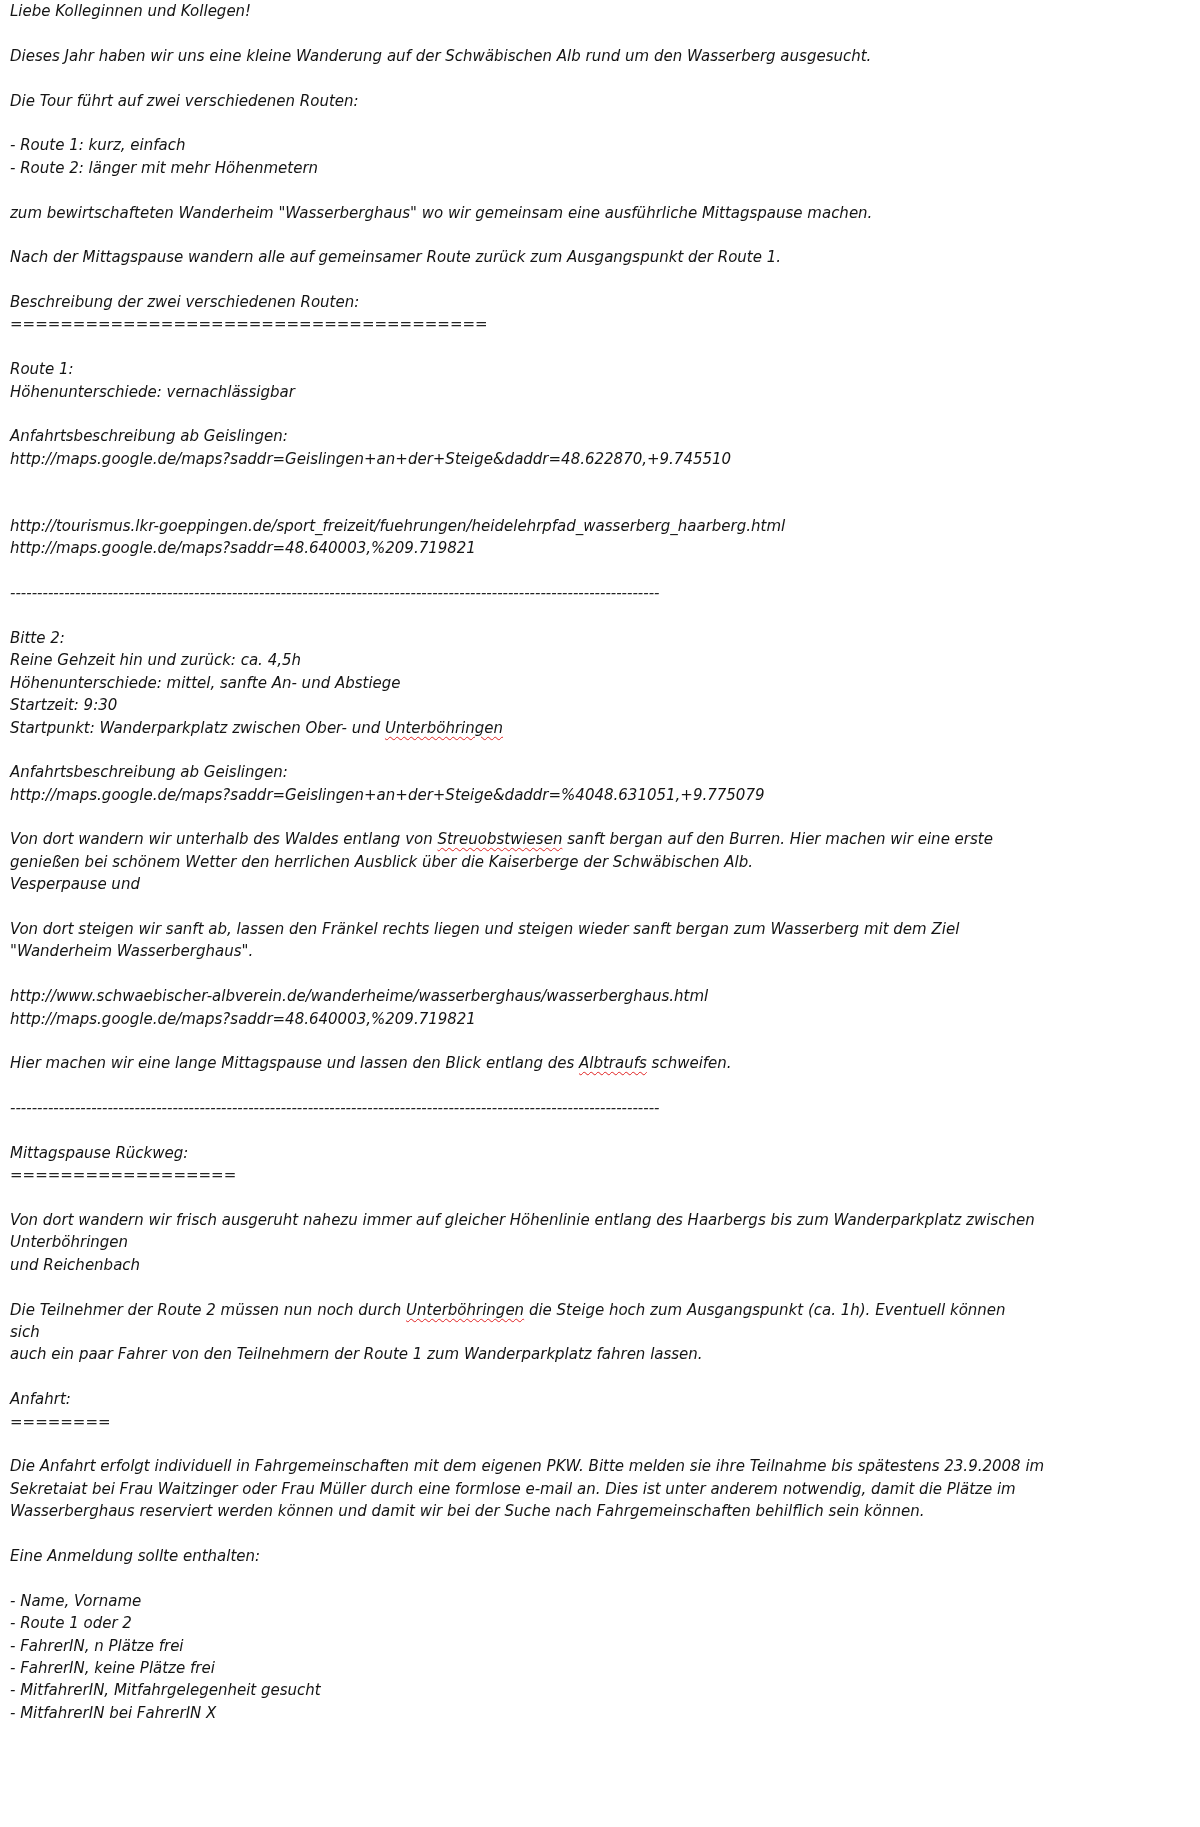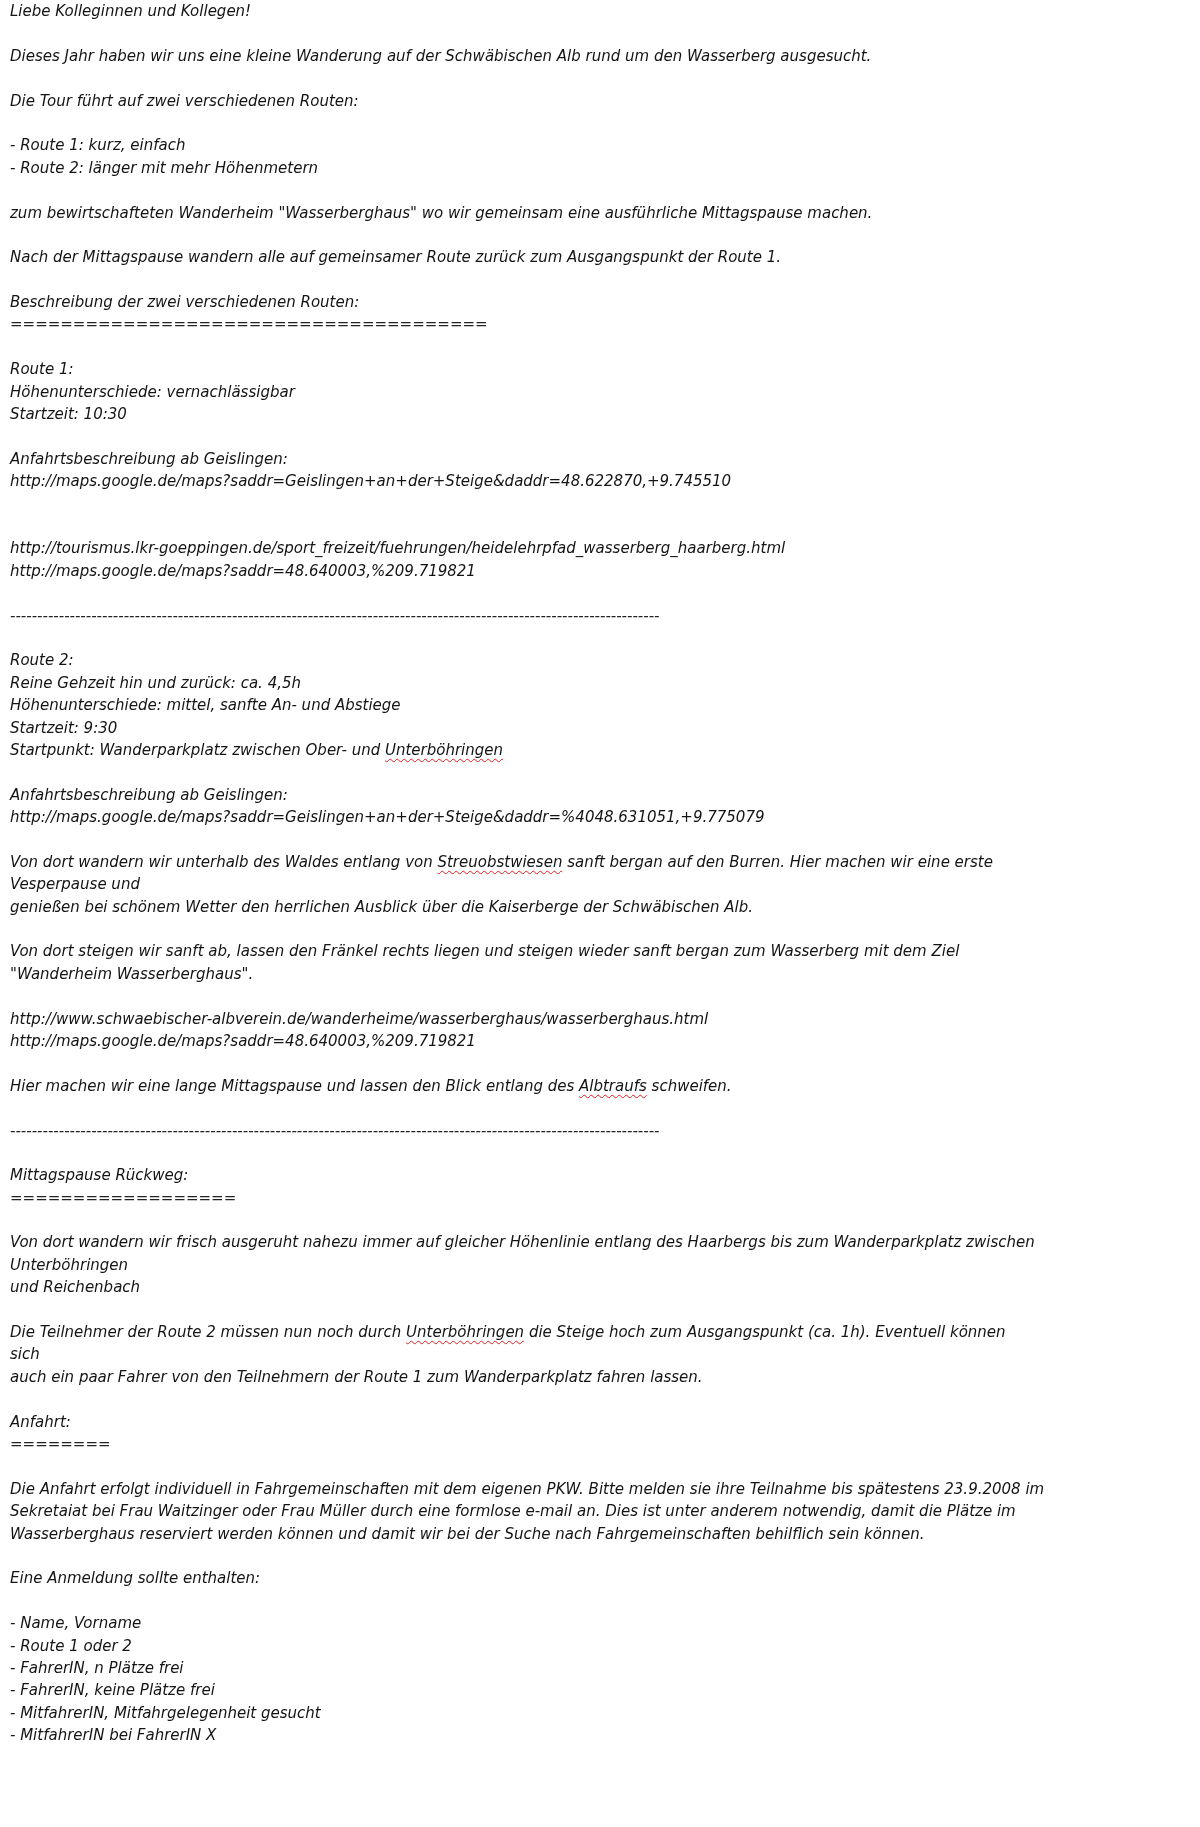--- a/index.html
+++ b/index.html
@@ -50,43 +50,42 @@
     <div class="line">&nbsp;</div>
     <div class="line"><span>zum bewirtschafteten Wanderheim "Wasserberghaus" wo wir gemeinsam eine ausführliche Mittagspause machen.</span></div>
     <div class="line">&nbsp;</div>
     <div class="line"><span>Nach der Mittagspause wandern alle auf gemeinsamer Route zurück zum Ausgangspunkt der Route 1.</span></div>
     <div class="line">&nbsp;</div>
     <div class="line"><span>Beschreibung der zwei verschiedenen Routen:</span></div>
     <div class="line separator"><span>======================================</span></div>
     <div class="line">&nbsp;</div>
     <div class="line"><span>Route 1:</span></div>
     <div class="line"><span>Höhenunterschiede: vernachlässigbar</span></div>
-    <div class="line"><span>Startzeit: 10:30</span></div>
     <div class="line">&nbsp;</div>
     <div class="line"><span>Anfahrtsbeschreibung ab Geislingen:</span></div>
     <div class="line"><span>http://maps.google.de/maps?saddr=Geislingen+an+der+Steige&amp;daddr=48.622870,+9.745510</span></div>
     <div class="line">&nbsp;</div>
     <div class="line">&nbsp;</div>
     <div class="line"><span>http://tourismus.lkr-goeppingen.de/sport_freizeit/fuehrungen/heidelehrpfad_wasserberg_haarberg.html</span></div>
     <div class="line"><span>http://maps.google.de/maps?saddr=48.640003,%209.719821</span></div>
     <div class="line">&nbsp;</div>
     <div class="line separator"><span>------------------------------------------------------------------------------------------------------------------------</span></div>
     <div class="line">&nbsp;</div>
-    <div class="line"><span>Route 2:</span></div>
+    <div class="line"><span>Bitte 2:</span></div>
     <div class="line"><span>Reine Gehzeit hin und zurück: ca. 4,5h</span></div>
     <div class="line"><span>Höhenunterschiede: mittel, sanfte An- und Abstiege</span></div>
     <div class="line"><span>Startzeit: 9:30</span></div>
     <div class="line"><span>Startpunkt: Wanderparkplatz zwischen Ober- und </span><span class="misspelled">Unterböhringen</span></div>
     <div class="line">&nbsp;</div>
     <div class="line"><span>Anfahrtsbeschreibung ab Geislingen:</span></div>
     <div class="line"><span>http://maps.google.de/maps?saddr=Geislingen+an+der+Steige&amp;daddr=%4048.631051,+9.775079</span></div>
     <div class="line">&nbsp;</div>
     <div class="line"><span>Von dort wandern wir unterhalb des Waldes entlang von </span><span class="misspelled">Streuobstwiesen</span><span> sanft bergan auf den Burren. Hier machen wir eine erste</span></div>
+    <div class="line"><span>genießen bei schönem Wetter den herrlichen Ausblick über die Kaiserberge der Schwäbischen Alb.</span></div>
     <div class="line"><span>Vesperpause und</span></div>
-    <div class="line"><span>genießen bei schönem Wetter den herrlichen Ausblick über die Kaiserberge der Schwäbischen Alb.</span></div>
     <div class="line">&nbsp;</div>
     <div class="line"><span>Von dort steigen wir sanft ab, lassen den Fränkel rechts liegen und steigen wieder sanft bergan zum Wasserberg mit dem Ziel</span></div>
     <div class="line"><span>"Wanderheim Wasserberghaus".</span></div>
     <div class="line">&nbsp;</div>
     <div class="line"><span>http://www.schwaebischer-albverein.de/wanderheime/wasserberghaus/wasserberghaus.html</span></div>
     <div class="line"><span>http://maps.google.de/maps?saddr=48.640003,%209.719821</span></div>
     <div class="line">&nbsp;</div>
     <div class="line"><span>Hier machen wir eine lange Mittagspause und lassen den Blick entlang des </span><span class="misspelled">Albtraufs</span><span> schweifen.</span></div>
     <div class="line">&nbsp;</div>
     <div class="line separator"><span>------------------------------------------------------------------------------------------------------------------------</span></div>

